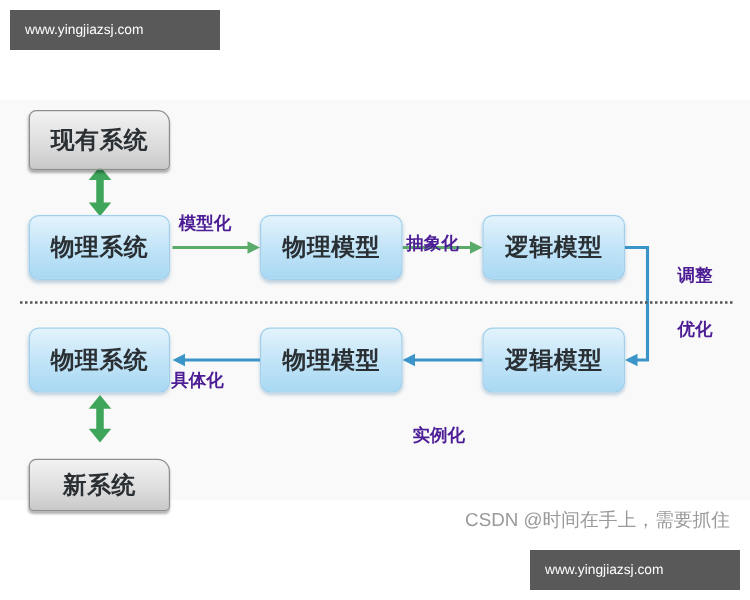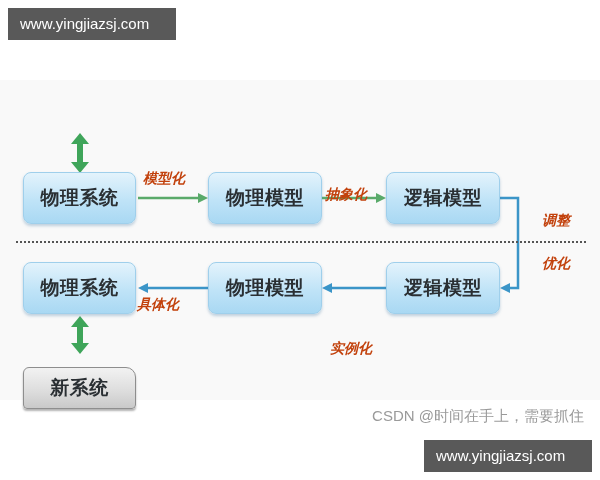--- a/index.html
+++ b/index.html
@@ -4,21 +4,21 @@
   <style>
     html, body { margin: 0; padding: 0; }
     body {
       width: 600px; height: 480px; position: relative; overflow: hidden;
       background: #ffffff;
       font-family: "DejaVu Sans", "Liberation Sans", sans-serif;
     }
     .watermark {
       position: absolute; background: #595959; color: #ffffff;
       font-family: "Liberation Sans", "DejaVu Sans", sans-serif;
-      font-size: 15px; line-height: 32px; height: 32px; padding: 0 0 0 12px;
+      font-size: 11px; line-height: 32px; height: 32px; padding: 0 0 0 12px;
       box-sizing: border-box;
     }
     .wm-top { left: 8px; top: 8px; width: 168px; }
     .wm-bottom { left: 424px; top: 440px; width: 168px; }
 
     .canvas {
       position: absolute; left: 0; top: 80px; width: 600px; height: 320px;
       background: #f9f9f9;
     }
     .box {
@@ -32,21 +32,21 @@
       border: 1px solid #9fcfeb;
       box-shadow: 0 2px 3px rgba(80,130,170,0.35);
     }
     .box.gray {
       background: linear-gradient(#f2f2f2 0%, #dcdcdc 60%, #c9c9c9 100%);
       border: 1.5px solid #8e8e8e;
       border-radius: 6px 10px 4px 4px;
       box-shadow: 0 2px 2px rgba(0,0,0,0.3);
     }
     .label {
-      position: absolute; font-weight: bold; color: #c2410c; font-size: 14px; font-style: italic;
+      position: absolute; font-weight: bold; color: #4c1d95; font-size: 14px;
     }
     .wires { position: absolute; left: 0; top: 0; }
     .credit {
       position: absolute; right: 16px; top: 290px;
       color: #9a9a9a; font-size: 15px;
       font-family: "Liberation Sans", "DejaVu Sans", sans-serif;
       margin-top: 37px;
     }
   </style>
 </head>
@@ -88,20 +88,21 @@
       <polygon points="80,53 71,64 89,64" fill="#3fa55a"></polygon>
       <polygon points="80,93 71,82 89,82" fill="#3fa55a"></polygon>
     </g>
     <g>
       <rect x="77" y="245" width="6" height="20" fill="#3fa55a"></rect>
       <polygon points="80,236 71,247 89,247" fill="#3fa55a"></polygon>
       <polygon points="80,274 71,263 89,263" fill="#3fa55a"></polygon>
     </g>
   </svg>
 
+  <div class="box gray" style="left:23px; top:8px; width:113px; height:48px;">现有系统</div>
   <div class="box blue" style="left:23px; top:92px; width:113px; height:52px;">物理系统</div>
   <div class="box blue" style="left:208px; top:92px; width:114px; height:52px;">物理模型</div>
   <div class="box blue" style="left:386px; top:92px; width:114px; height:52px;">逻辑模型</div>
 
   <div class="label" style="left:143px; top:90px;">模型化</div>
   <div class="label" style="left:325px; top:90px;margin-top:16px;">抽象化</div>
 
   <div class="label" style="left:542px; top:132px;">调整</div>
   <div class="label" style="left:542px; top:175px;">优化</div>
 

